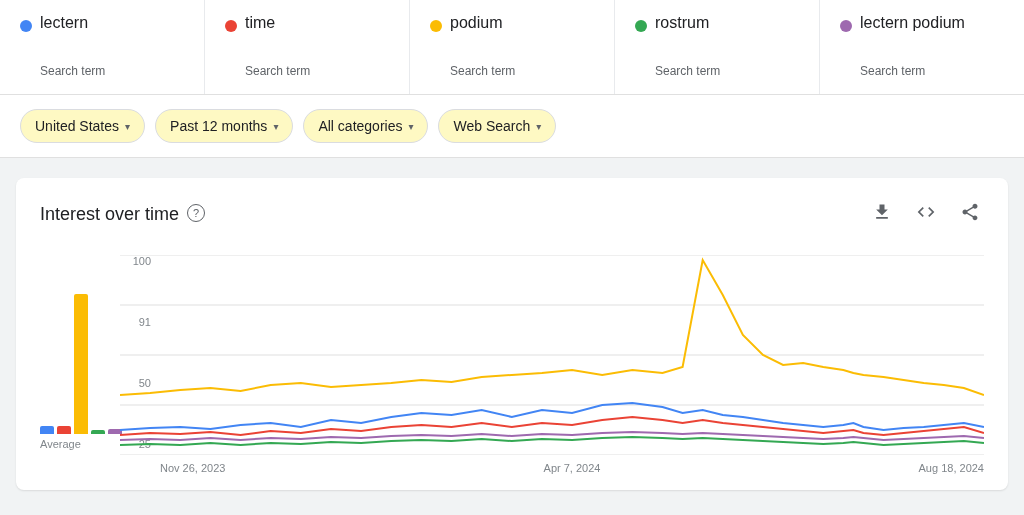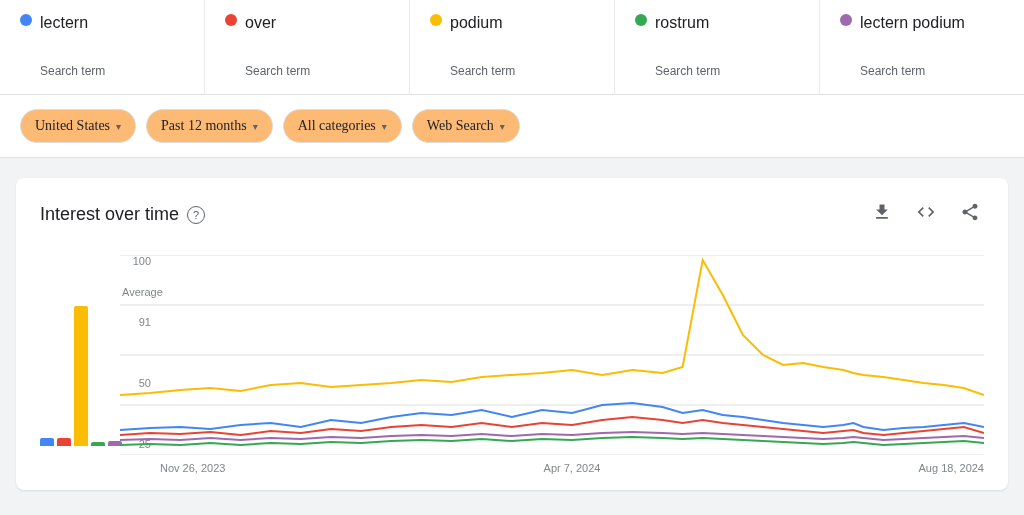--- a/index.html
+++ b/index.html
@@ -19,21 +19,21 @@
     }
     .term-card {
       flex: 1;
       padding: 14px 20px 16px;
       border-right: 1px solid #e8eaed;
       cursor: pointer;
     }
     .term-card:last-child { border-right: none; }
     .term-card .term-name {
       display: flex;
-      align-items: flex-start;
+      align-items: flex-end;
       gap: 8px;
       font-size: 16px;
       font-weight: 500;
       color: #202124;
       margin-bottom: 3px;
     }
     .term-card .term-type {
       font-size: 12px;
       color: #5f6368;
       padding-left: 20px;
@@ -56,26 +56,25 @@
       background: #fff;
       border-bottom: 1px solid #e0e0e0;
     }
     .filter-btn {
       display: flex;
       align-items: center;
       gap: 6px;
       padding: 8px 14px;
       border: 1px solid #dadce0;
       border-radius: 20px;
-      background: #fdba74;
+      background: #fef9c3;
       font-size: 14px;
       color: #202124;
       cursor: pointer;
       white-space: nowrap;
-      font-family: Liberation Serif, serif;
     }
     .filter-btn .chevron {
       font-size: 10px;
       color: #5f6368;
     }
 
     
     .main-content {
       padding: 20px 16px;
       background: #f1f3f4;
@@ -90,21 +89,21 @@
     }
 
     .chart-header {
       display: flex;
       align-items: center;
       justify-content: space-between;
       margin-bottom: 24px;
     }
     .chart-title-row {
       display: flex;
-      align-items: center;
+      align-items: flex-start;
       gap: 8px;
     }
     .chart-title {
       font-size: 18px;
       font-weight: 400;
       color: #202124;
     }
     .help-icon {
       width: 18px;
       height: 18px;
@@ -134,20 +133,21 @@
     
     .chart-area {
       display: flex;
       gap: 0;
       align-items: flex-end;
     }
 
     
     .avg-section {
       display: flex;
+      flex-direction: column;
       align-items: flex-start;
       width: 80px;
       flex-shrink: 0;
       padding-bottom: 24px;
     }
     .avg-bars {
       display: flex;
       align-items: flex-end;
       gap: 3px;
       height: 160px;
@@ -205,21 +205,21 @@
 <div class="term-card">
     <div class="term-name">
       <span class="dot" style="background:#4285f4"></span>
       <span>lectern</span>
     </div>
     <div class="term-type">Search term</div>
   </div>
     <div class="term-card">
     <div class="term-name">
       <span class="dot" style="background:#ea4335"></span>
-      <span>over</span>
+      <span>time</span>
     </div>
     <div class="term-type">Search term</div>
   </div>
     <div class="term-card">
     <div class="term-name">
       <span class="dot" style="background:#fbbc04"></span>
       <span>podium</span>
     </div>
     <div class="term-type">Search term</div>
   </div>

